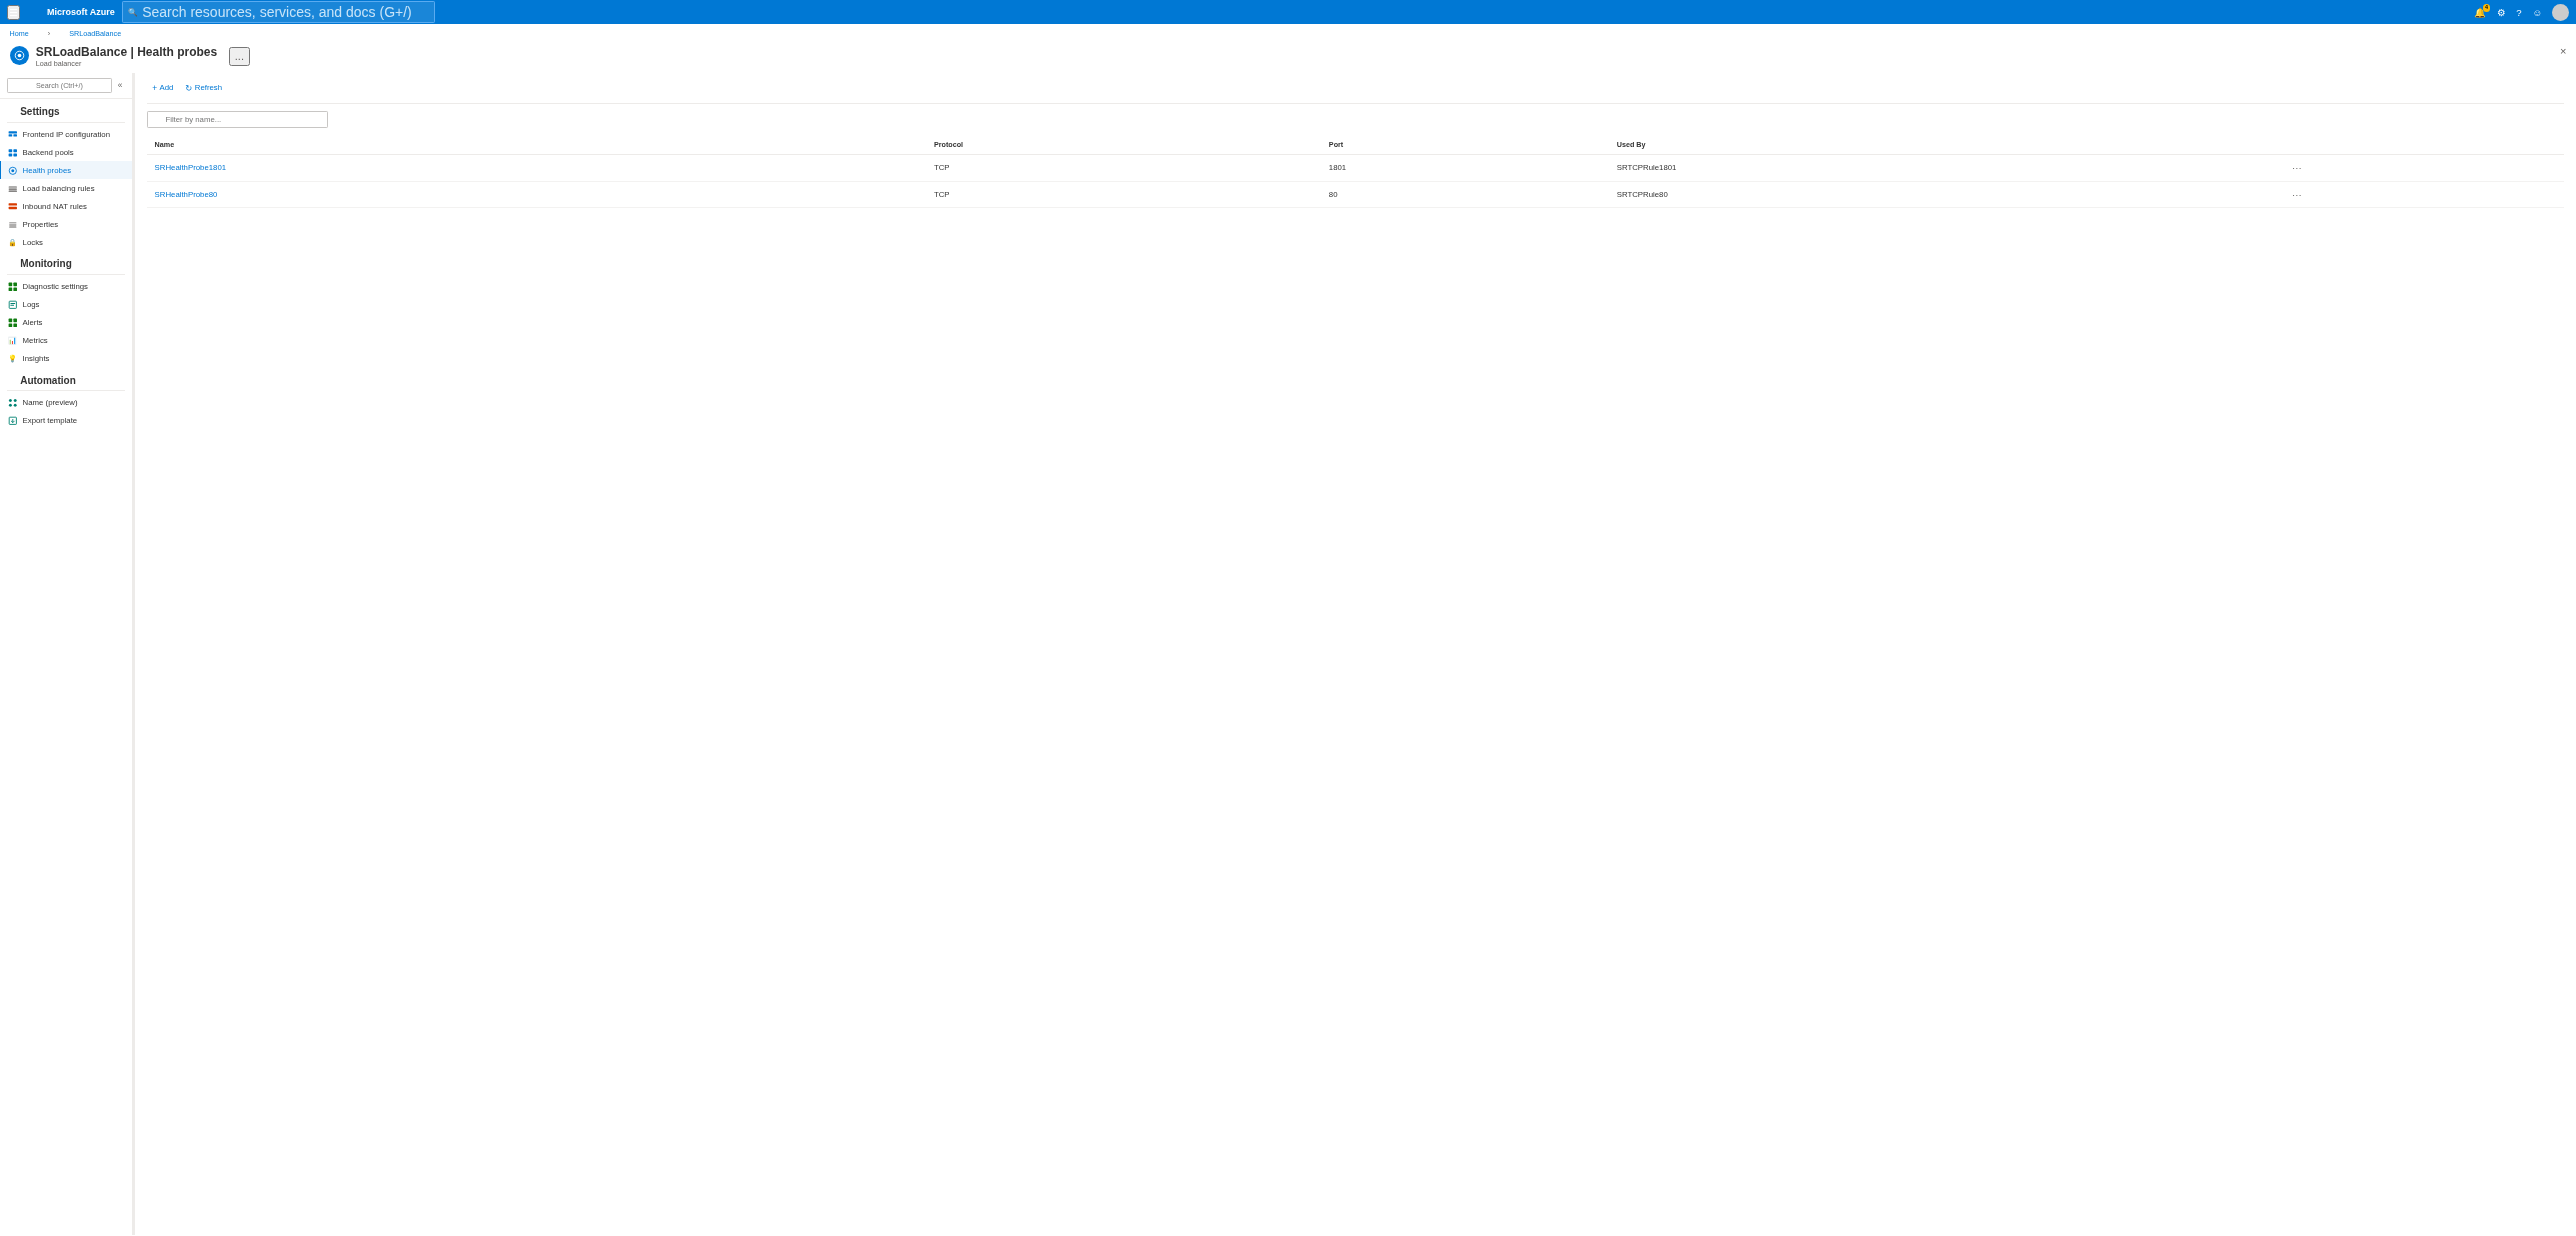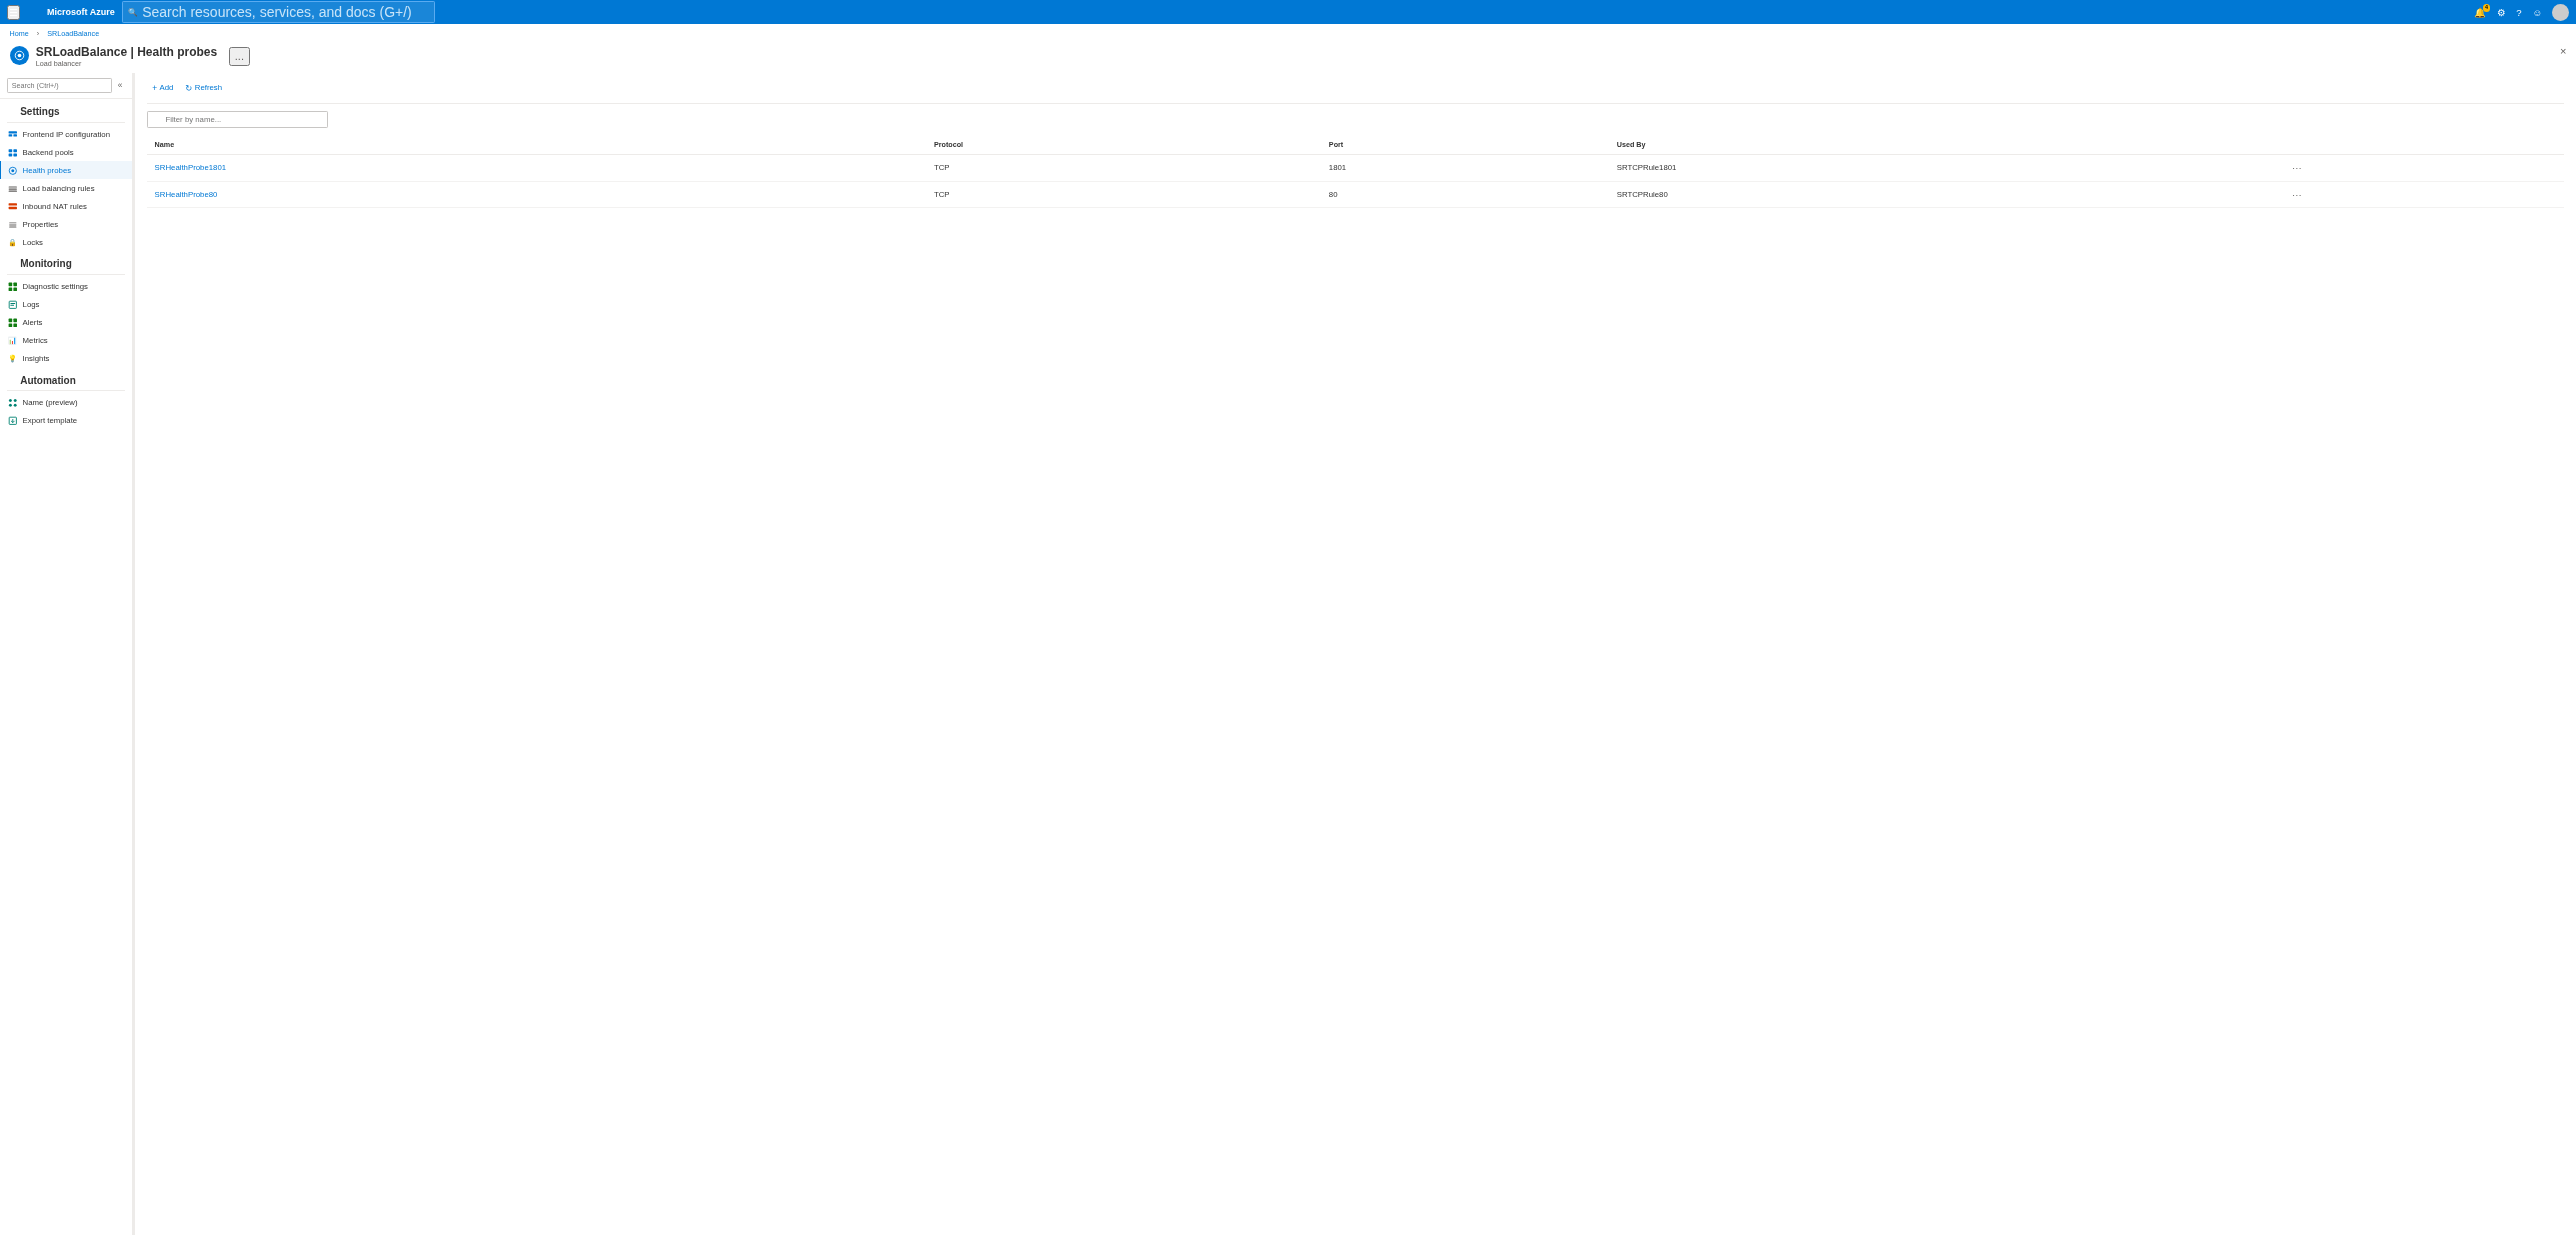--- a/index.html
+++ b/index.html
@@ -66,21 +66,21 @@
       margin-left: 2.4px;
     }
 
     
     .breadcrumb {
       padding: 4.8px 9.6px;
       font-size: 7.2px;
       color: #605e5c;
       display: flex;
       align-items: center;
-      gap: 8px;
+      gap: 19px;
     }
     .breadcrumb a { color: #0078d4; text-decoration: none; }
     .breadcrumb-sep { color: #605e5c; }
 
     
     .page-header {
       display: flex;
       align-items: flex-start;
       padding: 2.4px 9.6px 4.8px 9.6px;
       gap: 7.2px;
@@ -135,20 +135,21 @@
       gap: 3.6px;
       border-bottom: 0.6px solid #edebe9;
     }
     .sidebar-search input {
       border: 0.6px solid #c8c6c4;
       border-radius: 1.2px;
       padding: 2.4px 3.6px;
       font-size: 7.2px;
       width: 100%;
       color: #333;
+      text-align: center;
     }
     .sidebar-collapse-btn {
       font-size: 8.4px;
       color: #605e5c;
       cursor: pointer;
       background: none;
       border: none;
       padding: 1.2px 2.4px;
     }
     .sidebar-section-label {

